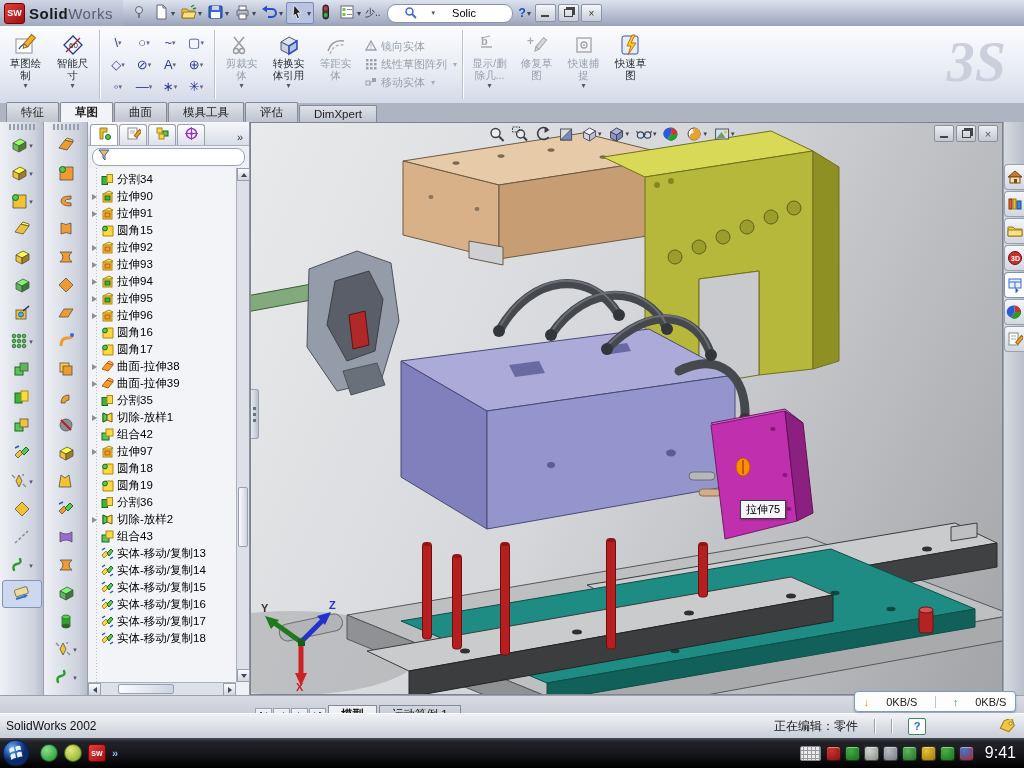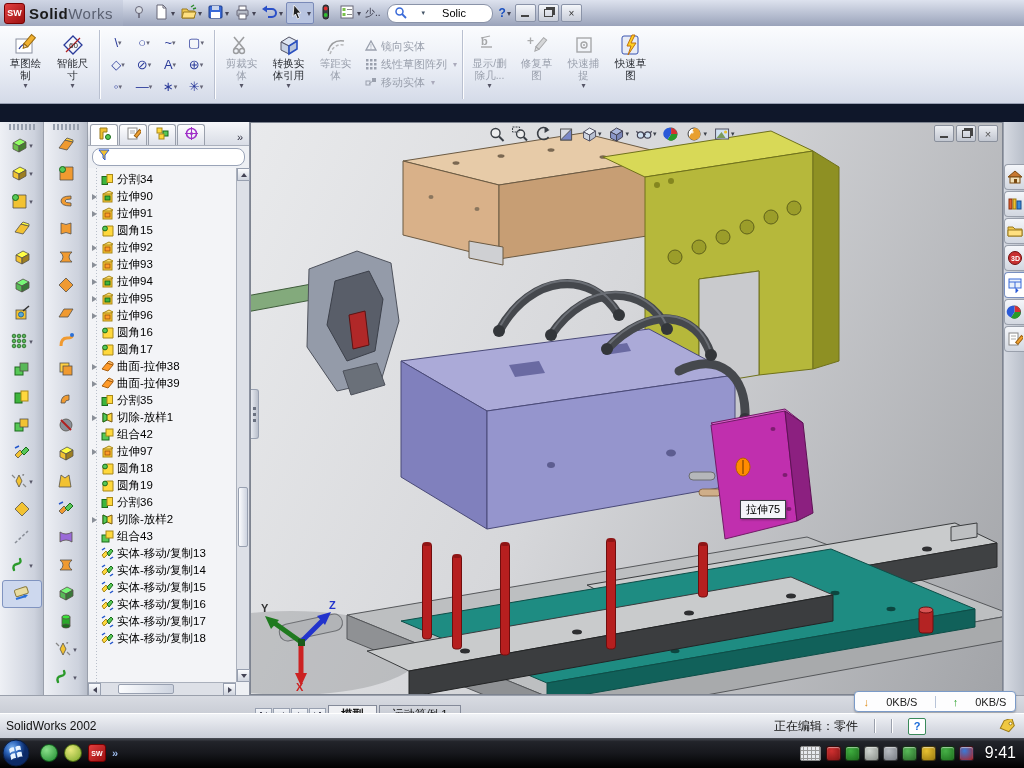--- a/index.html
+++ b/index.html
@@ -16,21 +16,21 @@
     border:1px solid #700;}
   .logo b{font-size:15px;color:#1a1a1a;letter-spacing:.5px}
   .logo i{font-size:15px;color:#5a6070;font-style:normal;letter-spacing:.5px}
   .menubar{display:flex;margin-left:10px}
   .menu-item{padding:4px 10px;color:#111;font-size:12px;cursor:default}
   .tb-tools{display:flex;align-items:center;margin-left:6px;gap:1px}
   .tbtn{display:flex;align-items:center;height:20px;padding:0 2px;border-radius:2px}
   .tbtn .car{font-size:8px;color:#445;margin-left:1px}
   .tbtn.sel{background:#b8c4e0;border:1px solid #7a8ab8}
   .searchbox{display:flex;align-items:center;background:#fff;border:1px solid #8a93a8;border-radius:9px;
-    height:17px;width:92px;padding:0 6px;margin:0 4px;font-size:11px;color:#222;gap:15px}
+    height:17px;width:92px;padding:0 16px;margin:0 4px;font-size:11px;color:#222;gap:15px}
   .searchbox input{border:none;outline:none;width:52px;font-size:11px;font-family:inherit;background:transparent}
   .winbtns{display:flex;gap:2px;margin:0 4px 0 2px}
   .wbtn{width:19px;height:16px;background:linear-gradient(#f4f6fa,#c8cdd9);border:1px solid #8a93a8;
     border-radius:2px;display:flex;align-items:center;justify-content:center;font-size:10px;color:#333}
   .minbar{width:8px;height:2px;background:#444;margin-top:6px}
   .restsq{width:7px;height:6px;border:1px solid #444;box-shadow:2px -2px 0 -0px #444}
   
   .ribbon{position:absolute;top:26px;left:0;width:1024px;height:77px;
     background:linear-gradient(#fbfcfe,#e9edf5 55%,#d4dae8);border-bottom:1px solid #99a1b4;display:flex;align-items:stretch;}
   .watermark{position:absolute;right:18px;top:4px;font:italic bold 56px "Liberation Serif",serif;
@@ -259,20 +259,21 @@
           <div class="minbar"></div>
         </div>
       <div class="wbtn">
           <div class="restsq"></div>
         </div>
       <div class="wbtn">×</div>
     </div>
   </div>
 
   <div class="ribbon">
+    <div class="watermark">3S</div>
     <div class="rgroup" id="rib-big">
         <div class="rbtn">
           <div class="ricon">
             <svg width="24" height="24" viewBox="0 0 24 24">
               <rect x="2" y="6" width="16" height="14" fill="#fff" stroke="#8a90a0"></rect>
               <path d="M5,16 Q9,9 16,11" fill="none" stroke="#2a3a9a" stroke-width="1.3"></path>
               <g transform="rotate(40 16 8)">
                 <rect x="13" y="2" width="5" height="12" fill="#f0b030" stroke="#9a6a10"></rect>
                 <polygon points="13,14 18,14 15.5,18" fill="#e8c8a0" stroke="#9a6a10"></polygon>
               </g>
@@ -461,20 +462,28 @@
               <rect x="3" y="3" width="16" height="18" rx="2" fill="#e8ecf6" stroke="#3a55b0"></rect>
               <polygon points="13,2 8,13 12,13 9,22 17,10 12,10 16,2" fill="#ffd020" stroke="#c07010"></polygon>
             </svg>
           </div>
           <div class="rlabel">快速草
 图</div>
         </div>
       </div>
   </div>
 
+  <div class="tabrow" id="tabrow">
+      <div class="ctab">特征</div>
+      <div class="ctab active">草图</div>
+      <div class="ctab">曲面</div>
+      <div class="ctab">模具工具</div>
+      <div class="ctab">评估</div>
+      <div class="ctab">DimXpert</div>
+    </div>
 
   <div class="main">
 
     <div class="lefttools">
       <div class="ltcol" id="ltcol1">
           <div class="lthandle"></div>
           <div class="ltcell">
             <span><svg width="18" height="18" viewBox="0 0 18 18">
                 <polygon points="3,7 10,3 16,6 9,10" fill="#92ff64" stroke="#55524a" stroke-width="0.8"></polygon>
                 <polygon points="3,7 9,10 9,16 3,13" fill="#6cc04a" stroke="#55524a" stroke-width="0.8"></polygon>

